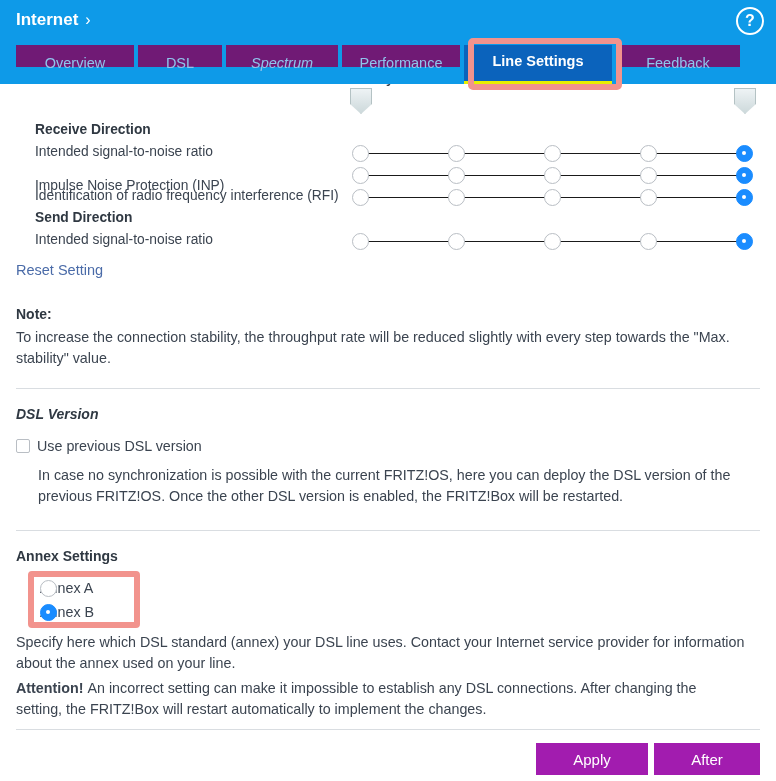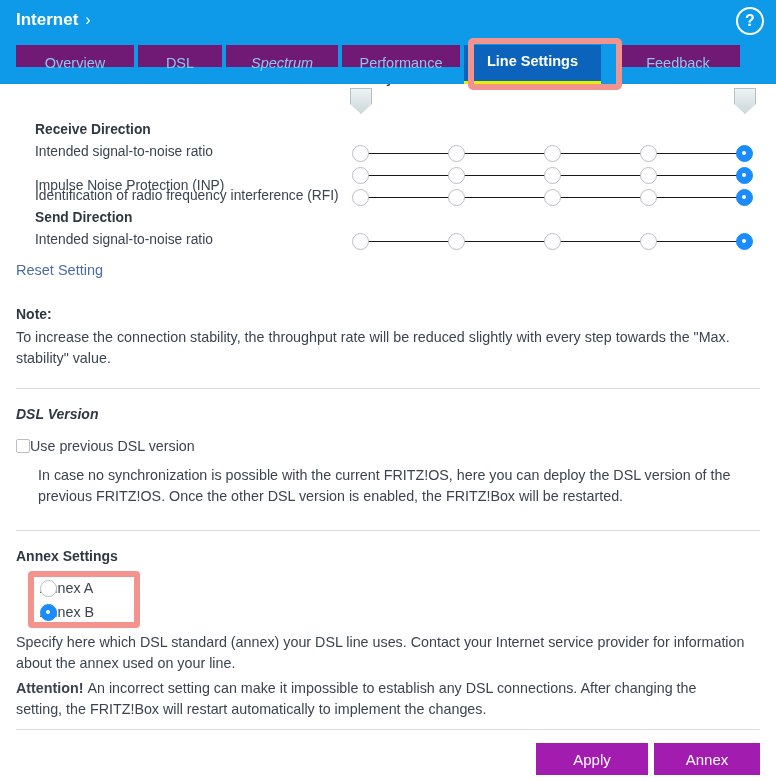--- a/index.html
+++ b/index.html
@@ -122,21 +122,21 @@
     background: #d9dde1;
   }
   .sec-head {
     position: absolute; left: 16px; font-size: 14px;
     font-weight: bold; color: #2f3842;
   }
 
   
   #dsl-check-row {
     position: absolute; left: 16px; top: 354px;
-    display: flex; align-items: center; cursor: pointer;
+    display: flex; align-items: center; gap: 7px; cursor: pointer;
   }
   .cb {
     width: 14px; height: 14px; background: #ffffff;
     border: 1.5px solid #b9bec4; border-radius: 2px;
   }
   #dsl-check-row span { font-size: 14.3px; color: #3b4450; }
 
   
   #annex-highlight {
     position: absolute; left: 28px; top: 487px;
@@ -171,21 +171,21 @@
     <span class="sep">›</span>
   </div>
   <div id="help-icon">?</div>
 </div>
 
 <div id="tabbar">
     <div class="tab" style="left: 16px; width: 118px;">Overview</div>
     <div class="tab" style="left: 138px; width: 84px;">DSL</div>
     <div class="tab" style="left: 226px; width: 112px; font-style: italic;">Spectrum</div>
     <div class="tab" style="left: 342px; width: 118px;">Performance</div>
-    <div class="tab active" style="left: 464px; width: 137px;">Line Settings</div>
+    <div class="tab active" style="left: 464px; width: 148px;">Line Settings</div>
     <div class="tab" style="left: 616px; width: 124px;">Feedback</div>
   </div>
 <div id="tab-highlight"></div>
 
 <div id="content">
 
   <div id="slider-block">
     <div class="axis-label" id="label-stability">Stability</div>
     <div class="axis-label" id="label-performance">Performance</div>
     <div class="handle" id="handle-left"></div>
@@ -263,14 +263,14 @@
 
   <div class="para" style="left:16px; top:548px; width:730px;">Specify here which DSL standard (annex) your DSL line uses. Contact your Internet service provider for information about the annex used on your line.</div>
 
   <div class="para" style="left:16px; top:594px; width:730px;">
     <span class="strong-inline">Attention! </span>
     <span>An incorrect setting can make it impossible to establish any DSL connections. After changing the setting, the FRITZ!Box will restart automatically to implement the changes.</span>
   </div>
 
   <div id="footer-hr"></div>
   <button class="btn" id="btn-apply">Apply</button>
-  <button class="btn" id="btn-cancel">Annex</button>
+  <button class="btn" id="btn-cancel">After</button>
 </div>
 
 </body></html>

